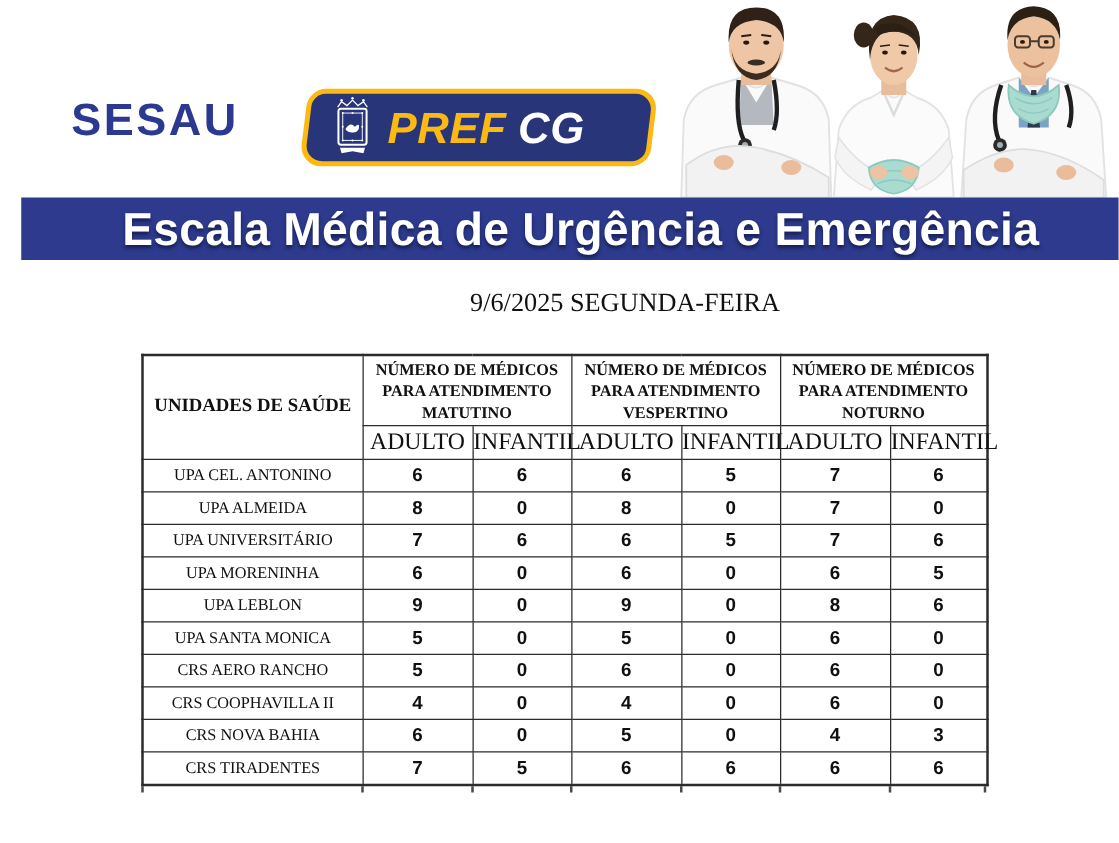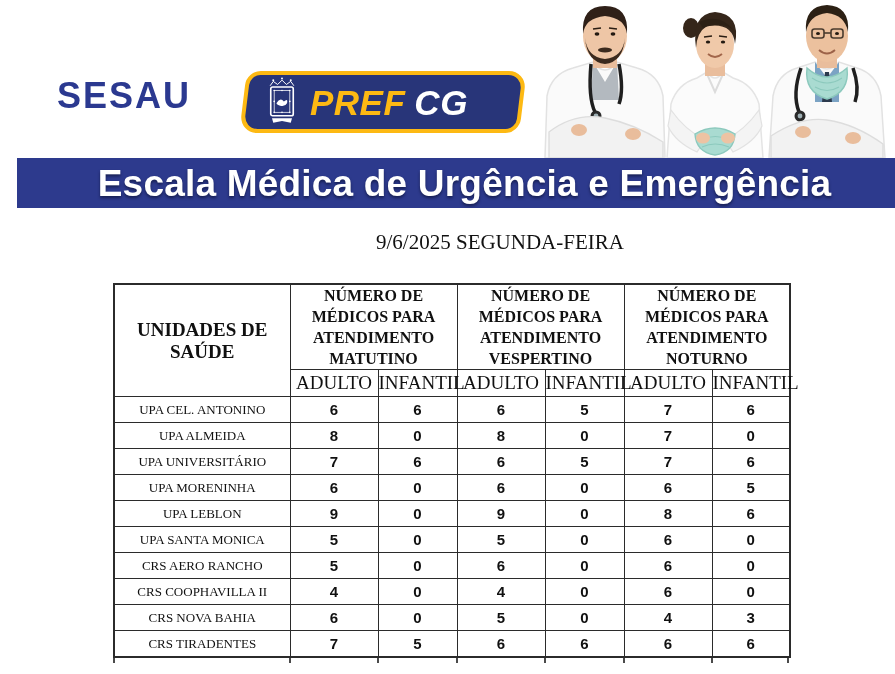--- a/index.html
+++ b/index.html
@@ -34,22 +34,22 @@
 
   
   .table-wrap { position:absolute; left:113px; top:283px; width:680px; }
   table.schedule { width:676px; border-collapse:collapse; table-layout:fixed;
                    font-family:"Liberation Serif", serif; color:#101010;
                    border:2px solid #2b2b2b; }
   .schedule th, .schedule td { border:1.6px solid #2b2b2b; text-align:center;
                                vertical-align:middle; padding:0; }
   thead tr.group-row { height:56px; }
   thead tr.sub-row   { height:27px; }
-  .unit-h  { font-size:19px;  font-weight:700; padding:0 4px; }
-  .group-h { font-size:16px; font-weight:700; line-height:1.32; padding:2px 10px; }
+  .unit-h  { font-size:15px;  font-weight:700; padding:0 4px; }
+  .group-h { font-size:13px; font-weight:700; line-height:1.32; padding:2px 10px; }
   .sub-h   { font-size:19px; font-weight:400; }
   tbody td { height:25px; }
   tbody tr + tr td { border-top:2.6px solid #8f8f8f; }
   .unit-cell { font-size:13px; font-weight:400; padding:0 2px; }
   .num-cell  { font-family:"Liberation Sans", sans-serif; font-size:15px; font-weight:700; }
 
   
   .stubs { position:relative; width:676px; height:5px; }
   .stubs i { position:absolute; top:0; width:2px; height:5px; background:#4a4a4a; }
 </style>

